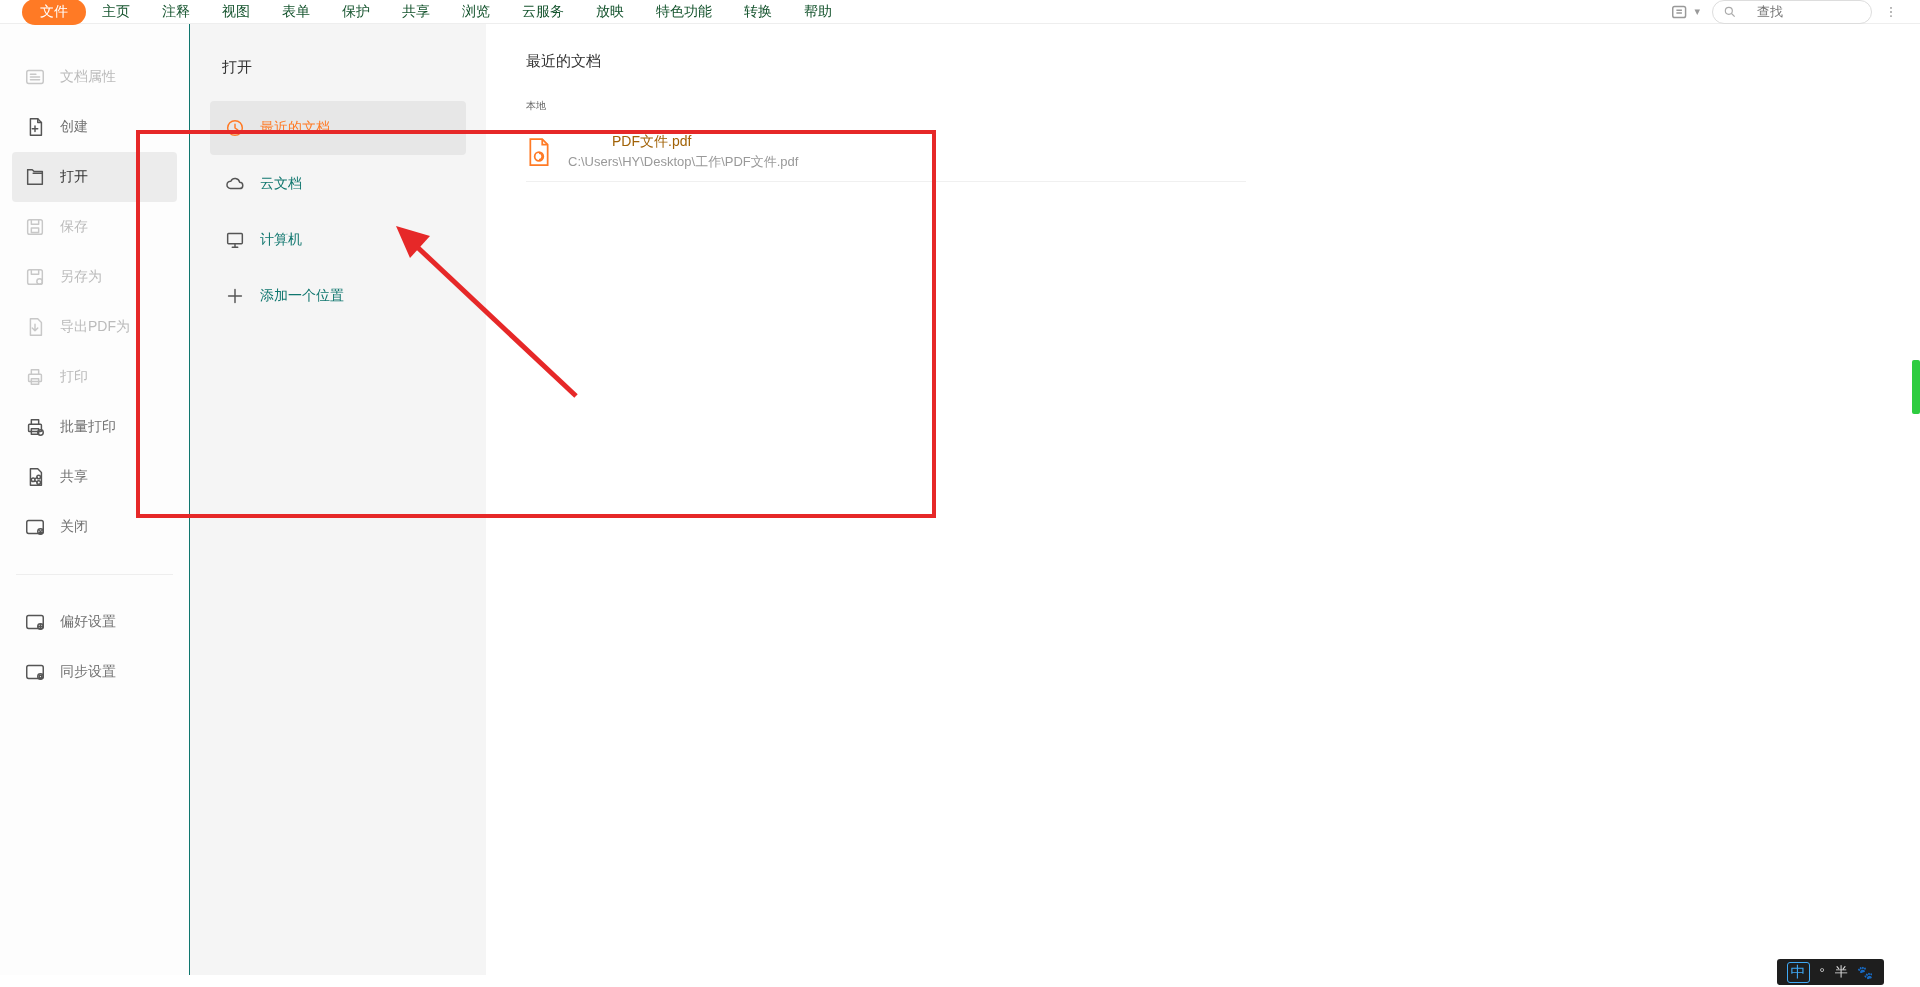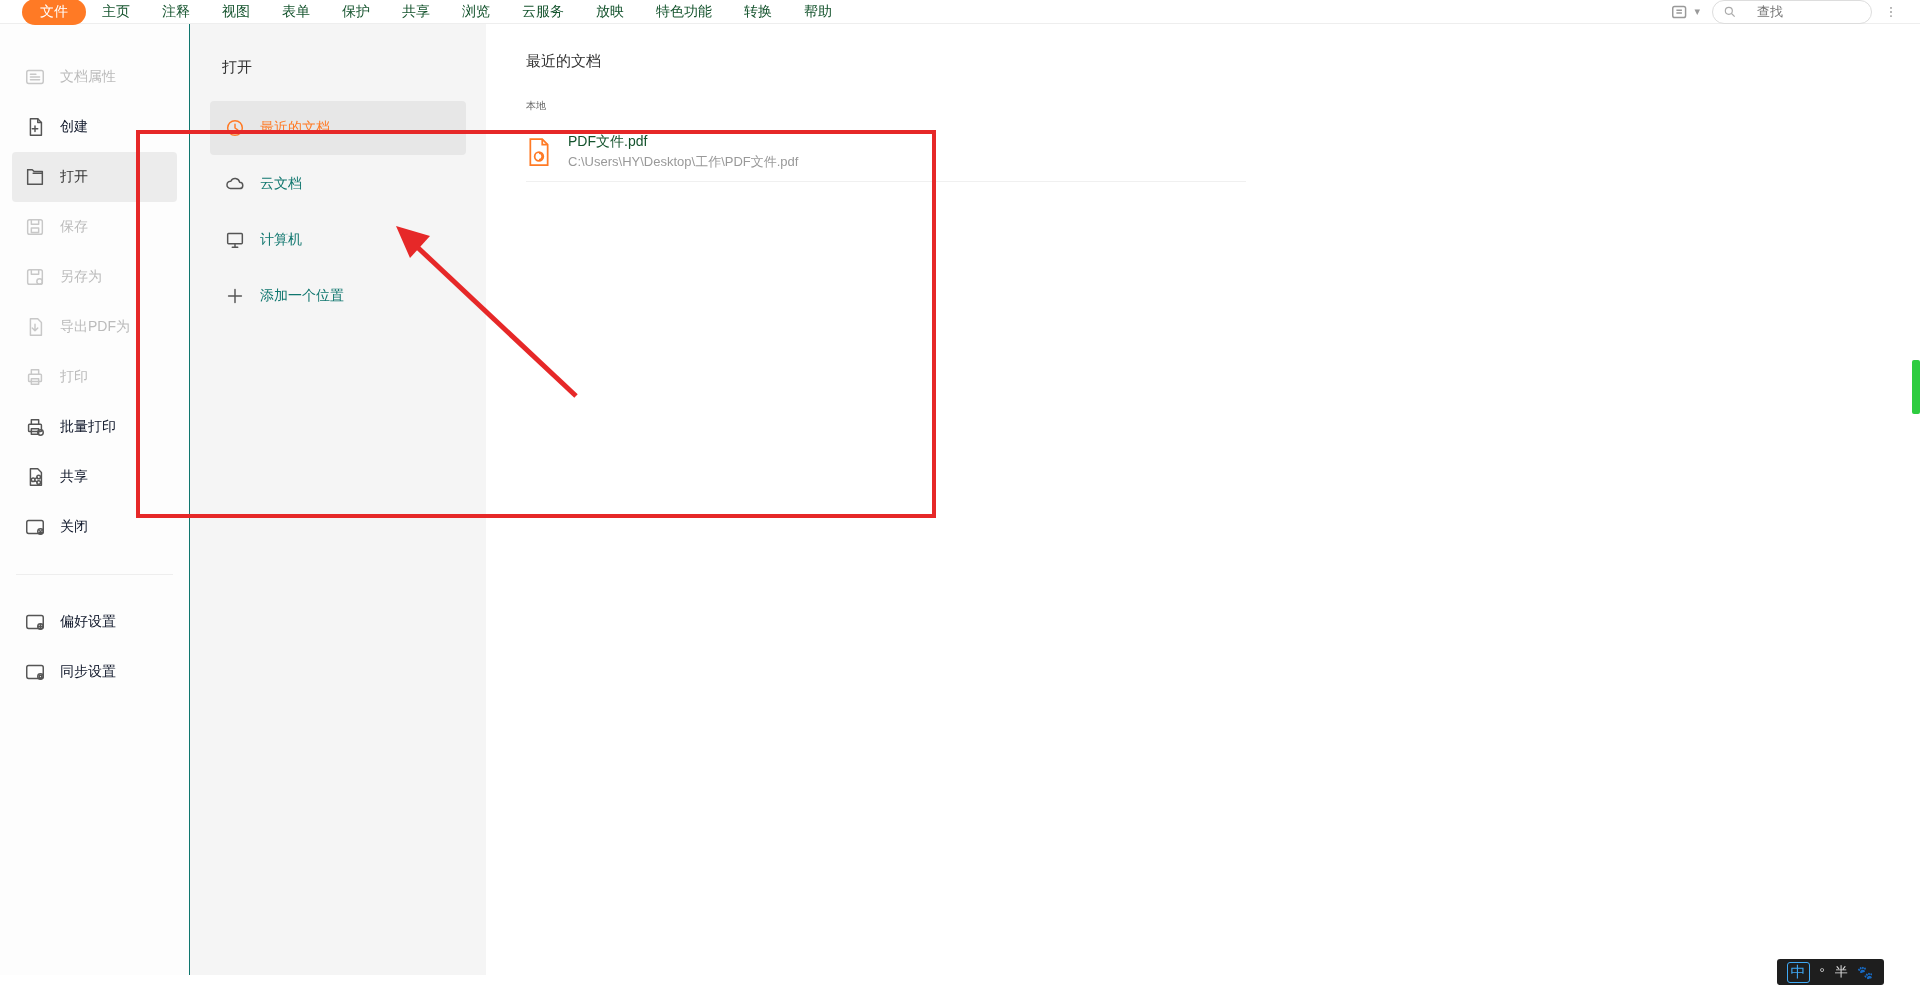--- a/index.html
+++ b/index.html
@@ -15,40 +15,40 @@
   .search-box input { border:none; outline:none; font-size:13px; width:110px; background:transparent; color:#888;margin-left:20px;}
   .search-icon { color:#aaa; font-size:13px;}
   .view-mode { color:#888; font-size:15px; display:flex; align-items:center; gap:2px;}
   .vdots { color:#888; font-size:16px;}
   
   
   .main { display:flex; height:calc(100% - 36px);}
   
   
   .sidebar1 { width:190px; background:#fdfdfd; padding:28px 12px; display:flex; flex-direction:column; gap:4px; border-right:1px solid #0f766e;}
-  .sidebar1-item { display:flex; align-items:center; gap:14px; padding:14px 12px; border-radius:4px; color:#0f172a; cursor:pointer; font-size:14px;}
+  .sidebar1-item { display:flex; align-items:center; gap:14px; padding:14px 12px; border-radius:4px; color:#737373; cursor:pointer; font-size:14px;}
   .sidebar1-item.disabled { color:#bbb;}
   .sidebar1-item.active { background:#ececec; color:#333;}
   .sidebar1-item svg { flex:0 0 auto;}
   .sidebar1-hr { border:none; border-top:1px solid #eee; margin:18px 4px;}
   
   
   .sidebar2 { width:296px; background:#f5f5f5; padding:28px 16px; display:flex; flex-direction:column;}
   .sidebar2-title { font-size:15px; color:#333; margin:6px 0 22px 16px;}
   .sidebar2-item { display:flex; align-items:center; gap:14px; padding:16px 14px; border-radius:4px; color:#0f766e; cursor:pointer; font-size:14px; margin:2px 4px;}
   .sidebar2-item.active { background:#e7e7e7; color:#ff7a25;}
   .sidebar2-item.active svg path, .sidebar2-item.active svg circle, .sidebar2-item.active svg polyline { stroke:#ff7a25;}
   
   
   .content { flex:1; padding:28px 40px; position:relative;}
   .content-title { font-size:15px; color:#333; margin-bottom:28px;}
   .section-label { font-size:10px; color:#666; margin-bottom:10px;}
   .doc-row { display:flex; align-items:center; gap:16px; padding:10px 0; border-bottom:1px solid #f0f0f0; max-width:720px; cursor:pointer;}
   .doc-icon { width:26px; height:30px; flex:0 0 auto;}
-  .doc-text .name { font-size:14px; color:#14532d;}
+  .doc-text .name { font-size:14px; color:#a16207;margin-left:44px;}
   .doc-text .path { font-size:13px; color:#999; margin-top:2px;}
   
   
   .anno-box { position:absolute; border:4px solid #e62828; pointer-events:none;}
   .anno-arrow { position:absolute; pointer-events:none;}
   
   
   .right-indicator { position:absolute; right:0; top:360px; width:8px; height:54px; background:#2ecc40; border-radius:2px;}
   .ime-bar { position:absolute; right:36px; bottom:2px; height:26px; background:#1e1e1e; display:flex; align-items:center; gap:10px; padding:0 10px; border-radius:3px;}
   .ime-bar span { color:#ddd; font-size:13px;}

